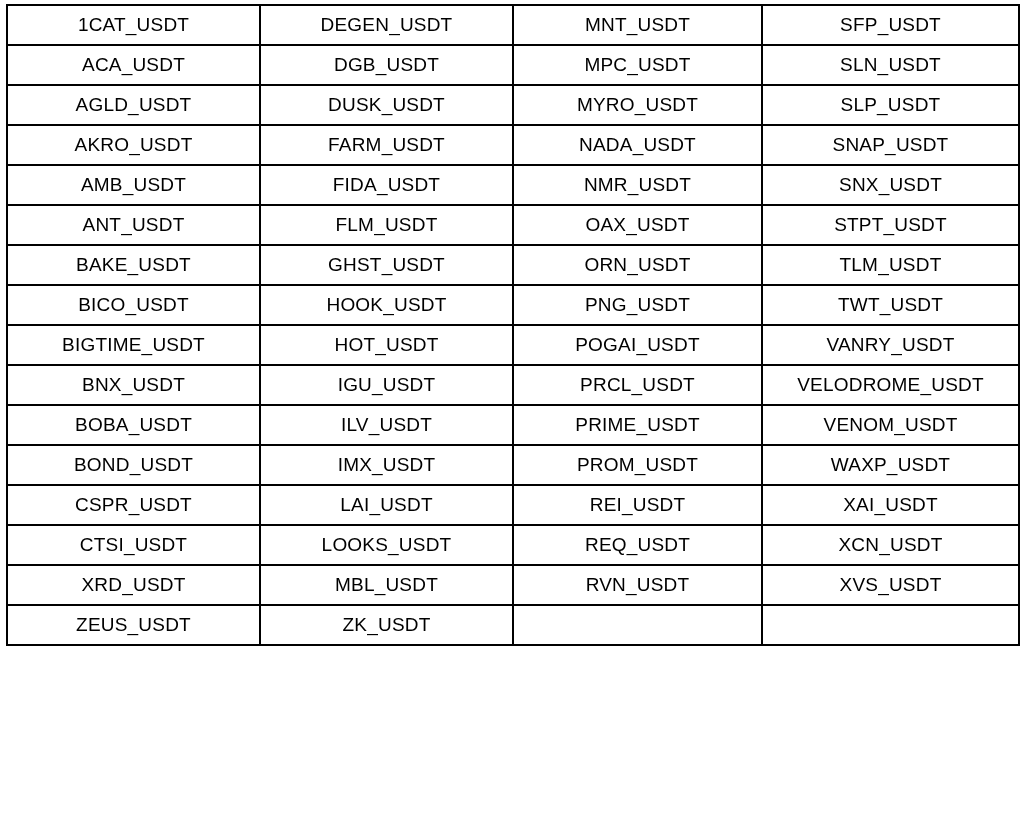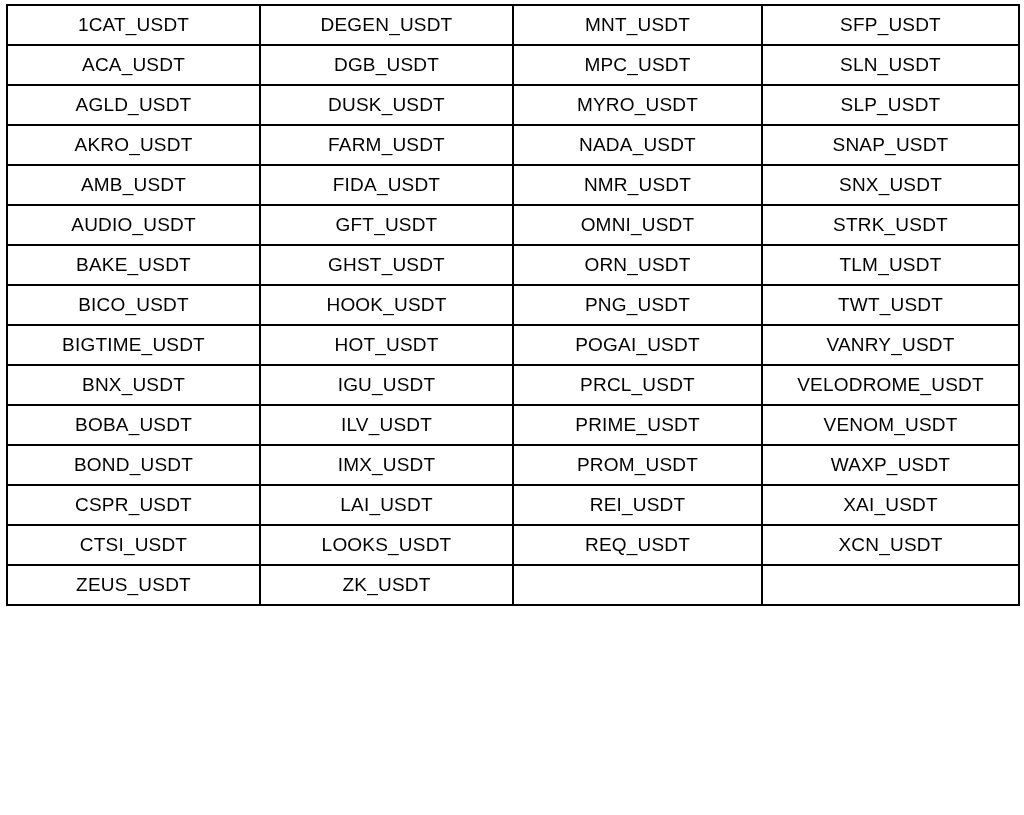--- a/index.html
+++ b/index.html
@@ -81,24 +81,24 @@
           <td>NADA_USDT</td>
           <td>SNAP_USDT</td>
         </tr>
         <tr>
           <td>AMB_USDT</td>
           <td>FIDA_USDT</td>
           <td>NMR_USDT</td>
           <td>SNX_USDT</td>
         </tr>
         <tr>
-          <td>AUDIO_USDT</td>
-          <td>GFT_USDT</td>
-          <td>OMNI_USDT</td>
-          <td>STRK_USDT</td>
+          <td>ANT_USDT</td>
+          <td>FLM_USDT</td>
+          <td>OAX_USDT</td>
+          <td>STPT_USDT</td>
         </tr>
         <tr>
           <td>BAKE_USDT</td>
           <td>GHST_USDT</td>
           <td>ORN_USDT</td>
           <td>TLM_USDT</td>
         </tr>
         <tr>
           <td>BICO_USDT</td>
           <td>HOOK_USDT</td>
@@ -135,20 +135,26 @@
           <td>REI_USDT</td>
           <td>XAI_USDT</td>
         </tr>
         <tr>
           <td>CTSI_USDT</td>
           <td>LOOKS_USDT</td>
           <td>REQ_USDT</td>
           <td>XCN_USDT</td>
         </tr>
         <tr>
+          <td>XRD_USDT</td>
+          <td>MBL_USDT</td>
+          <td>RVN_USDT</td>
+          <td>XVS_USDT</td>
+        </tr>
+        <tr>
           <td>ZEUS_USDT</td>
           <td>ZK_USDT</td>
           <td class="empty"></td>
           <td class="empty"></td>
         </tr>
       </tbody>
   </table>
 </div>
 
 </body></html>

